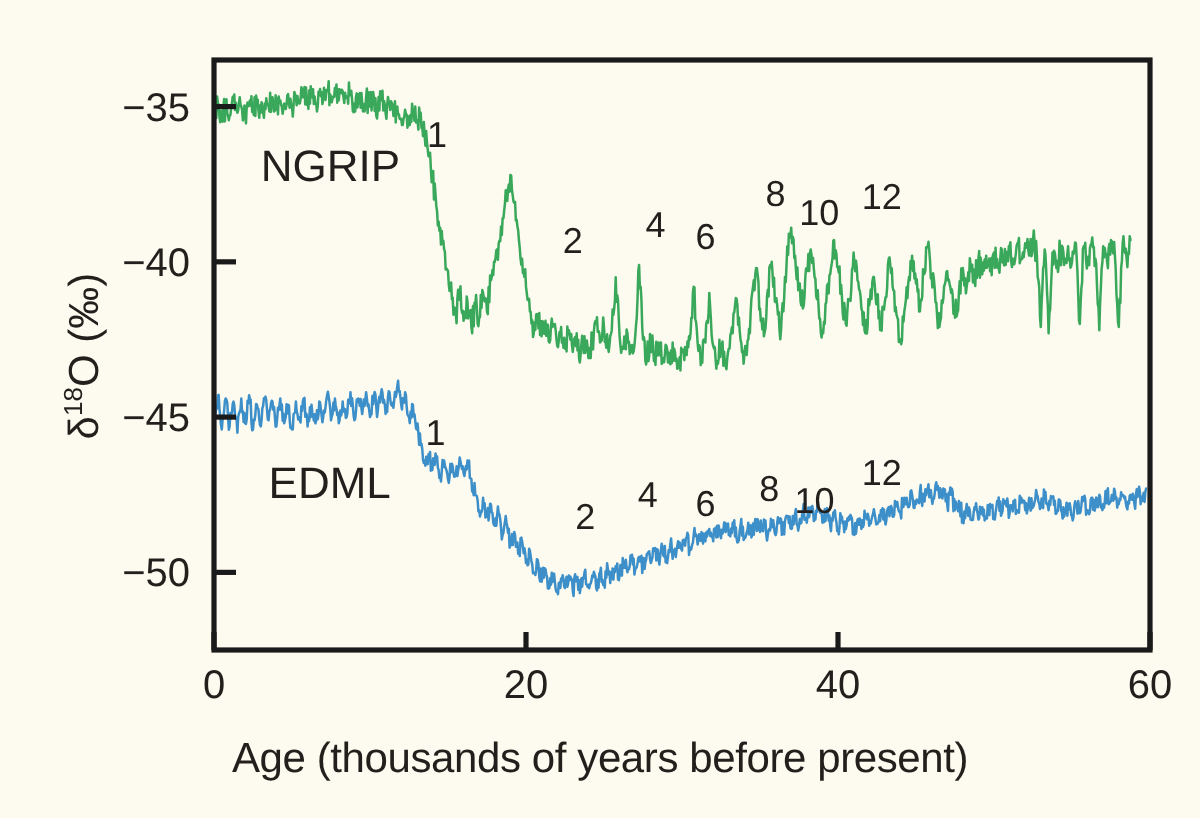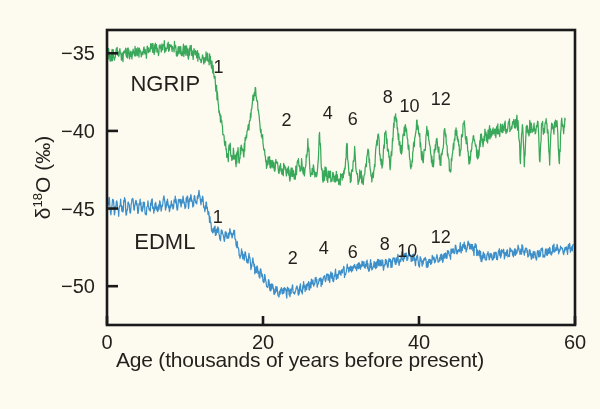--- a/index.html
+++ b/index.html
@@ -22,21 +22,21 @@
     background: #fdfaef;
   }
   .axis-title {
     position: absolute;
     color: #231f1c;
     font-family: "Liberation Sans", sans-serif;
     white-space: nowrap;
   }
   #x-axis-title {
     left: 0;
-    top: 348px;
+    top: 368px;
     width: 600px;
     text-align: center;
     font-size: 21px;
     letter-spacing: -0.2px;
   }
   #y-axis-title {
     left: -78px;
     top: 165px;
     width: 240px;
     text-align: center;

